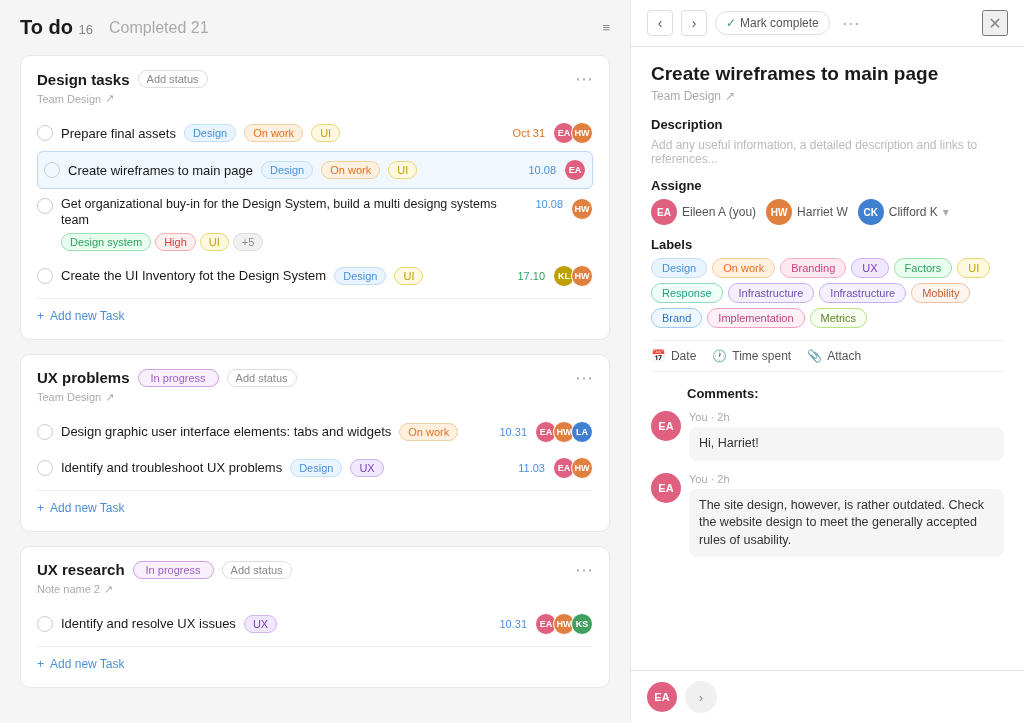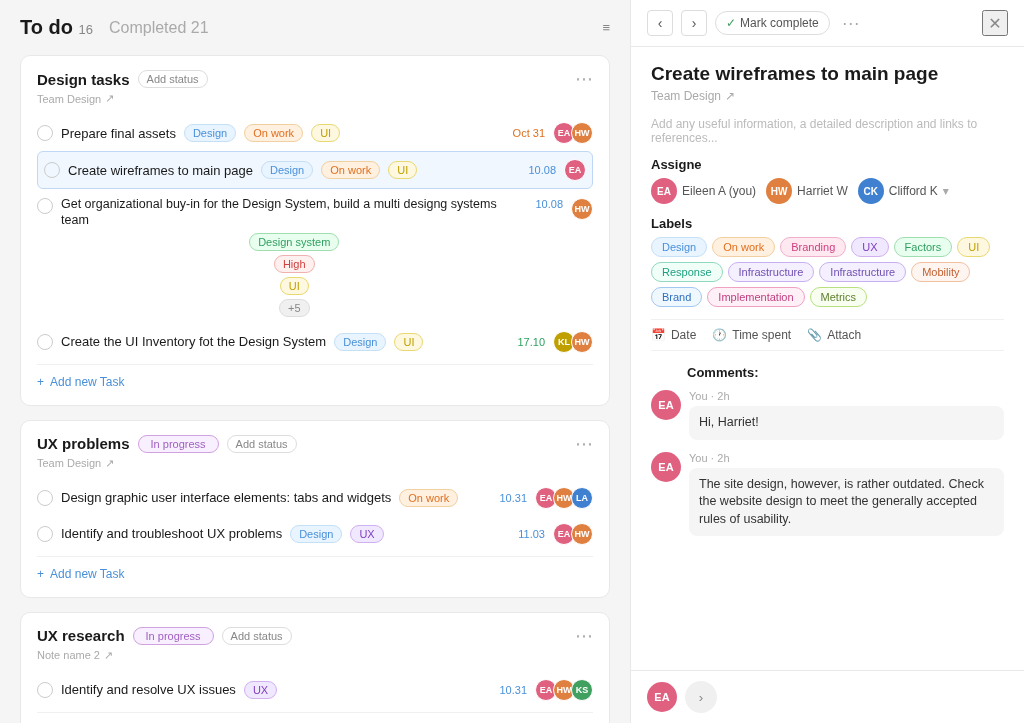--- a/index.html
+++ b/index.html
@@ -512,21 +512,21 @@
       <span class="task-date blue">10.08</span>
       <div class="avatars">
         <div class="avatar av-pink">EA</div>
       </div>
     </div>
 
     <div class="task-row" style="align-items:flex-start;">
       <div class="task-checkbox" style="margin-top:2px;"></div>
       <div style="flex:1;">
         <div class="task-long-title">Get organizational buy-in for the Design System, build a multi designg systems team</div>
-        <div style="display:flex;gap:4px;margin-top:4px;align-items:center;flex-wrap:wrap;flex-direction:column;">
+        <div style="display:flex;gap:4px;margin-top:4px;align-items:center;flex-wrap:wrap;">
           <span class="tag tag-design-system">Design system</span>
           <span class="tag tag-high">High</span>
           <span class="tag tag-ui">UI</span>
           <span class="tag tag-more">+5</span>
         </div>
       </div>
       <span class="task-date blue" style="margin-top:2px;">10.08</span>
       <div class="avatars" style="margin-top:2px;">
         <div class="avatar av-orange">HW</div>
       </div>
@@ -641,20 +641,21 @@
   </div>
 
   <div class="rp-content">
 
     <div class="rp-title">Create wireframes to main page</div>
     <div class="rp-subtitle">
       <span>Team Design</span>
       <span>↗</span>
     </div>
 
+    <div class="section-label">Description</div>
     <div class="description-placeholder">Add any useful information, a detailed description and links to references...</div>
 
     <div class="section-label">Assigne</div>
     <div class="assignee-row">
       <div class="assignee-item">
         <div class="assignee-avatar" style="background:#e06080;">EA</div>
         <span>Eileen A (you)</span>
       </div>
       <div class="assignee-item">
         <div class="assignee-avatar" style="background:#e08040;">HW</div>

